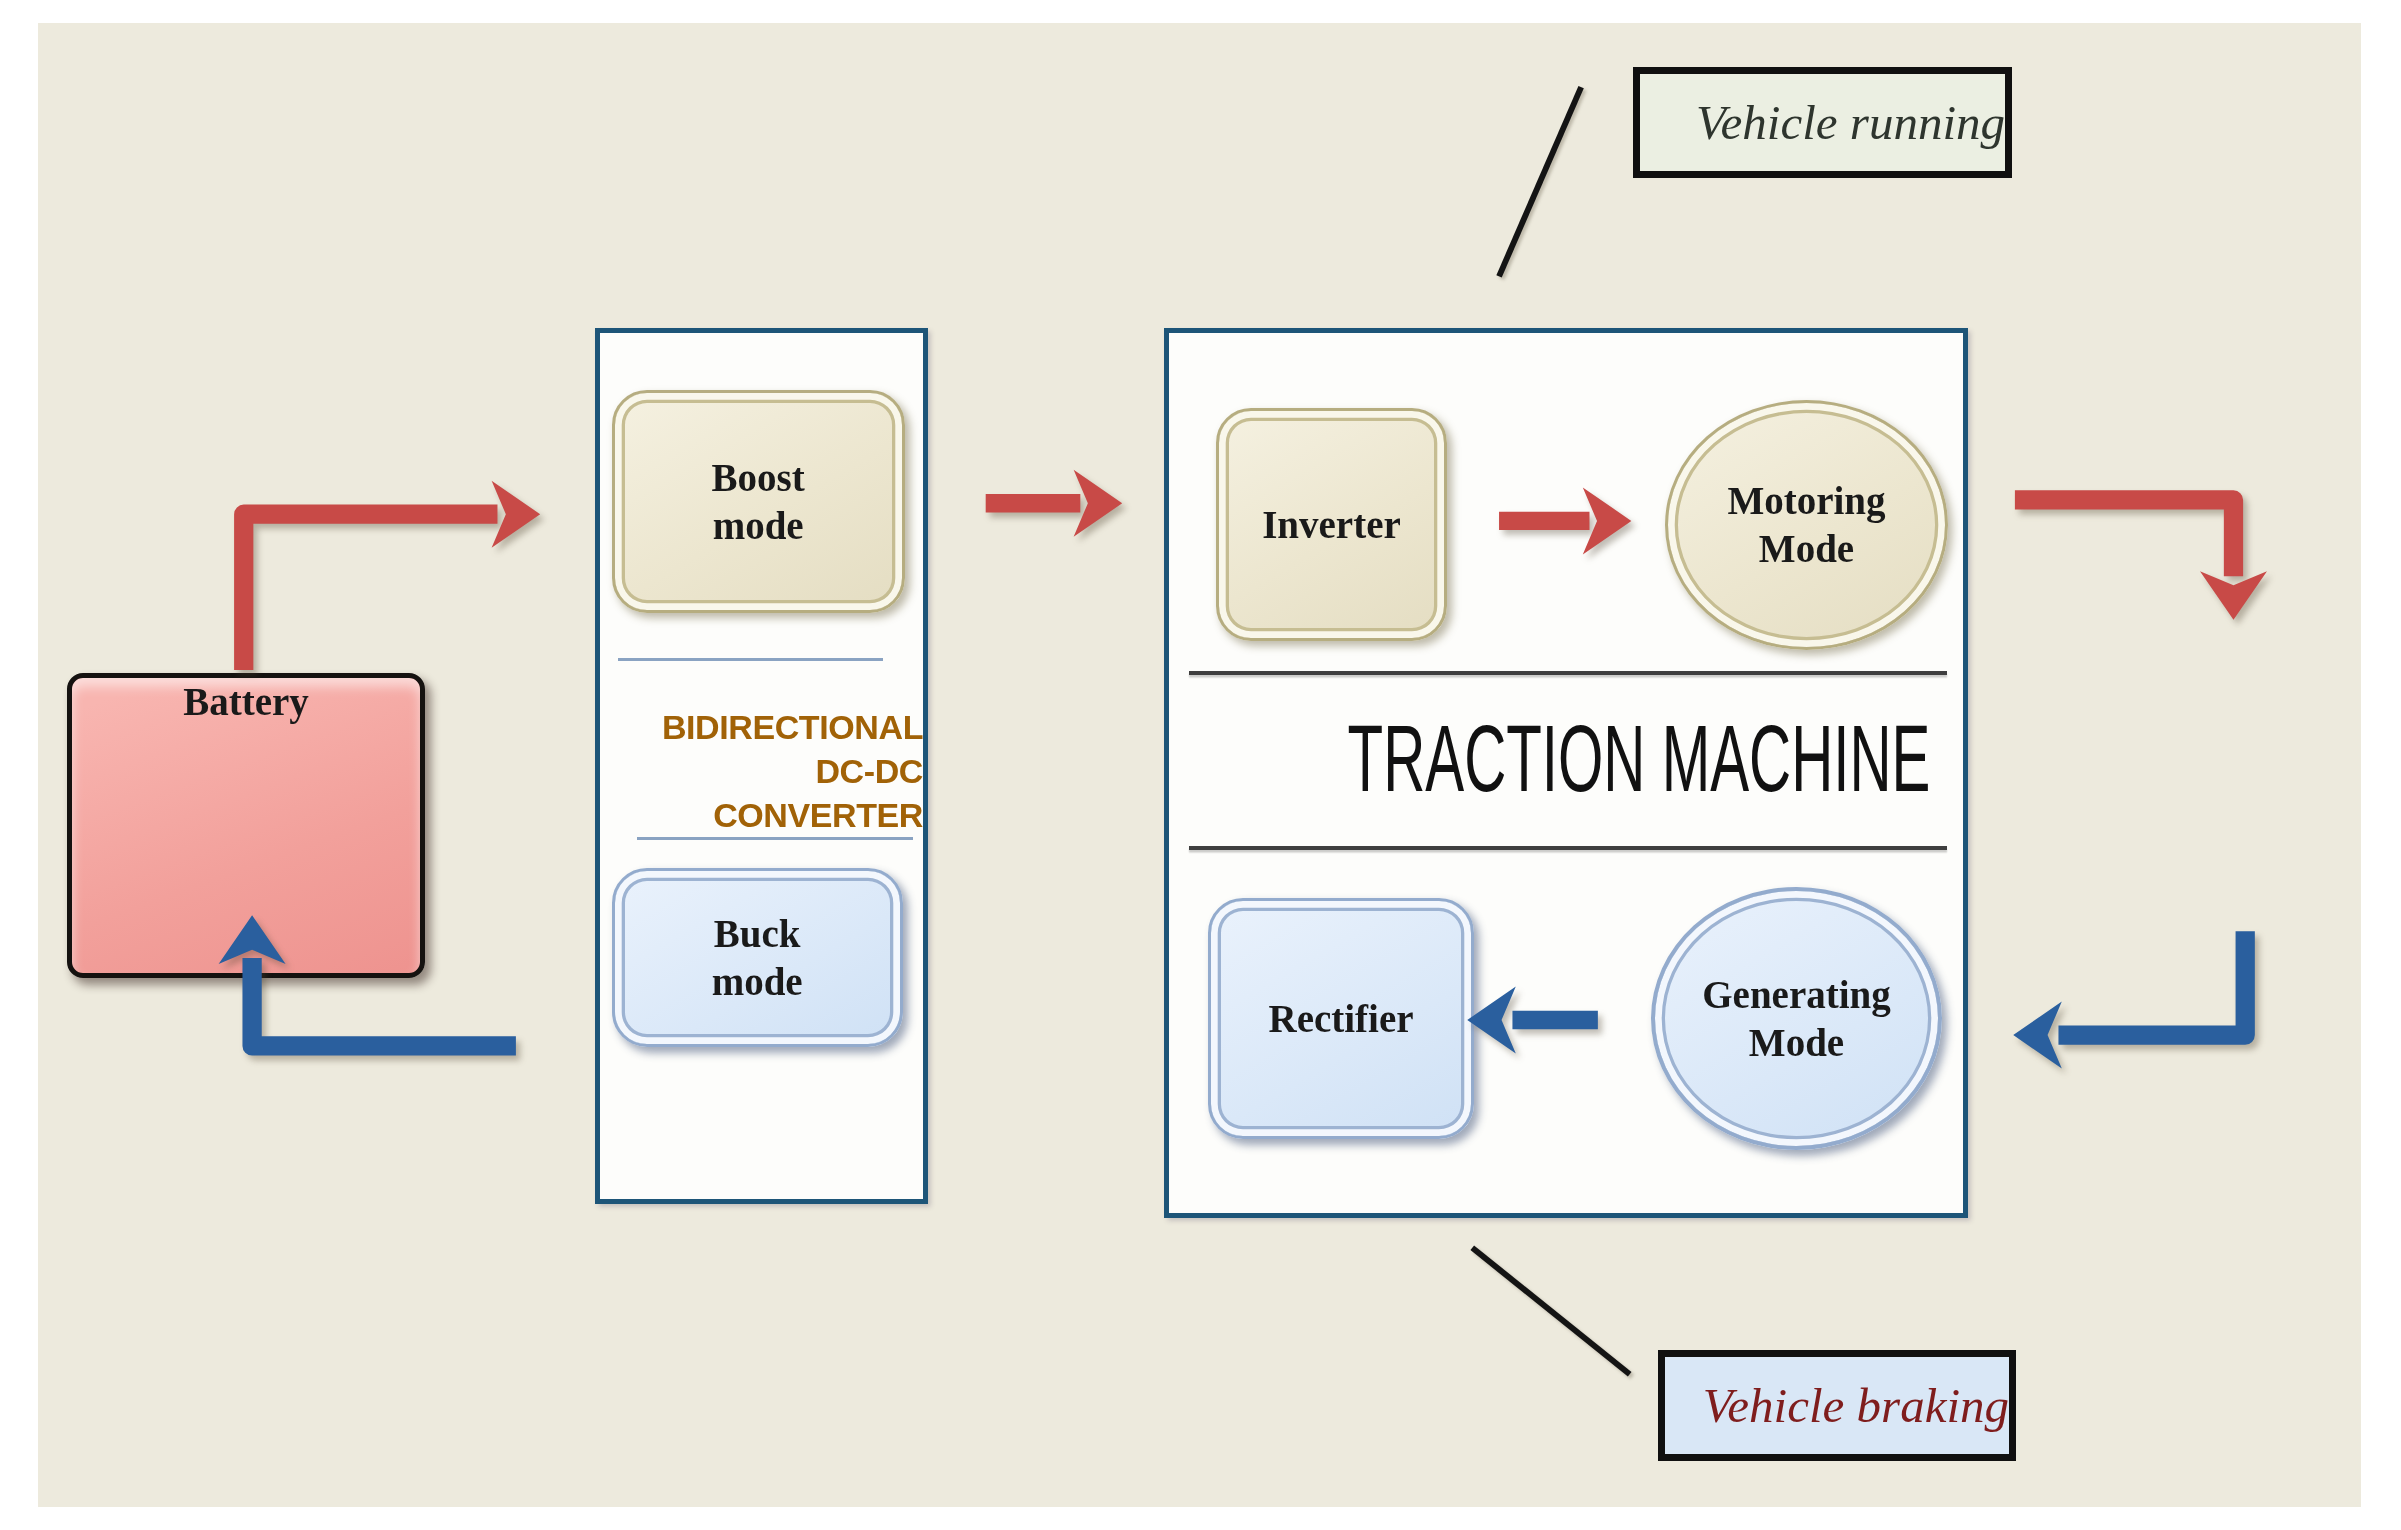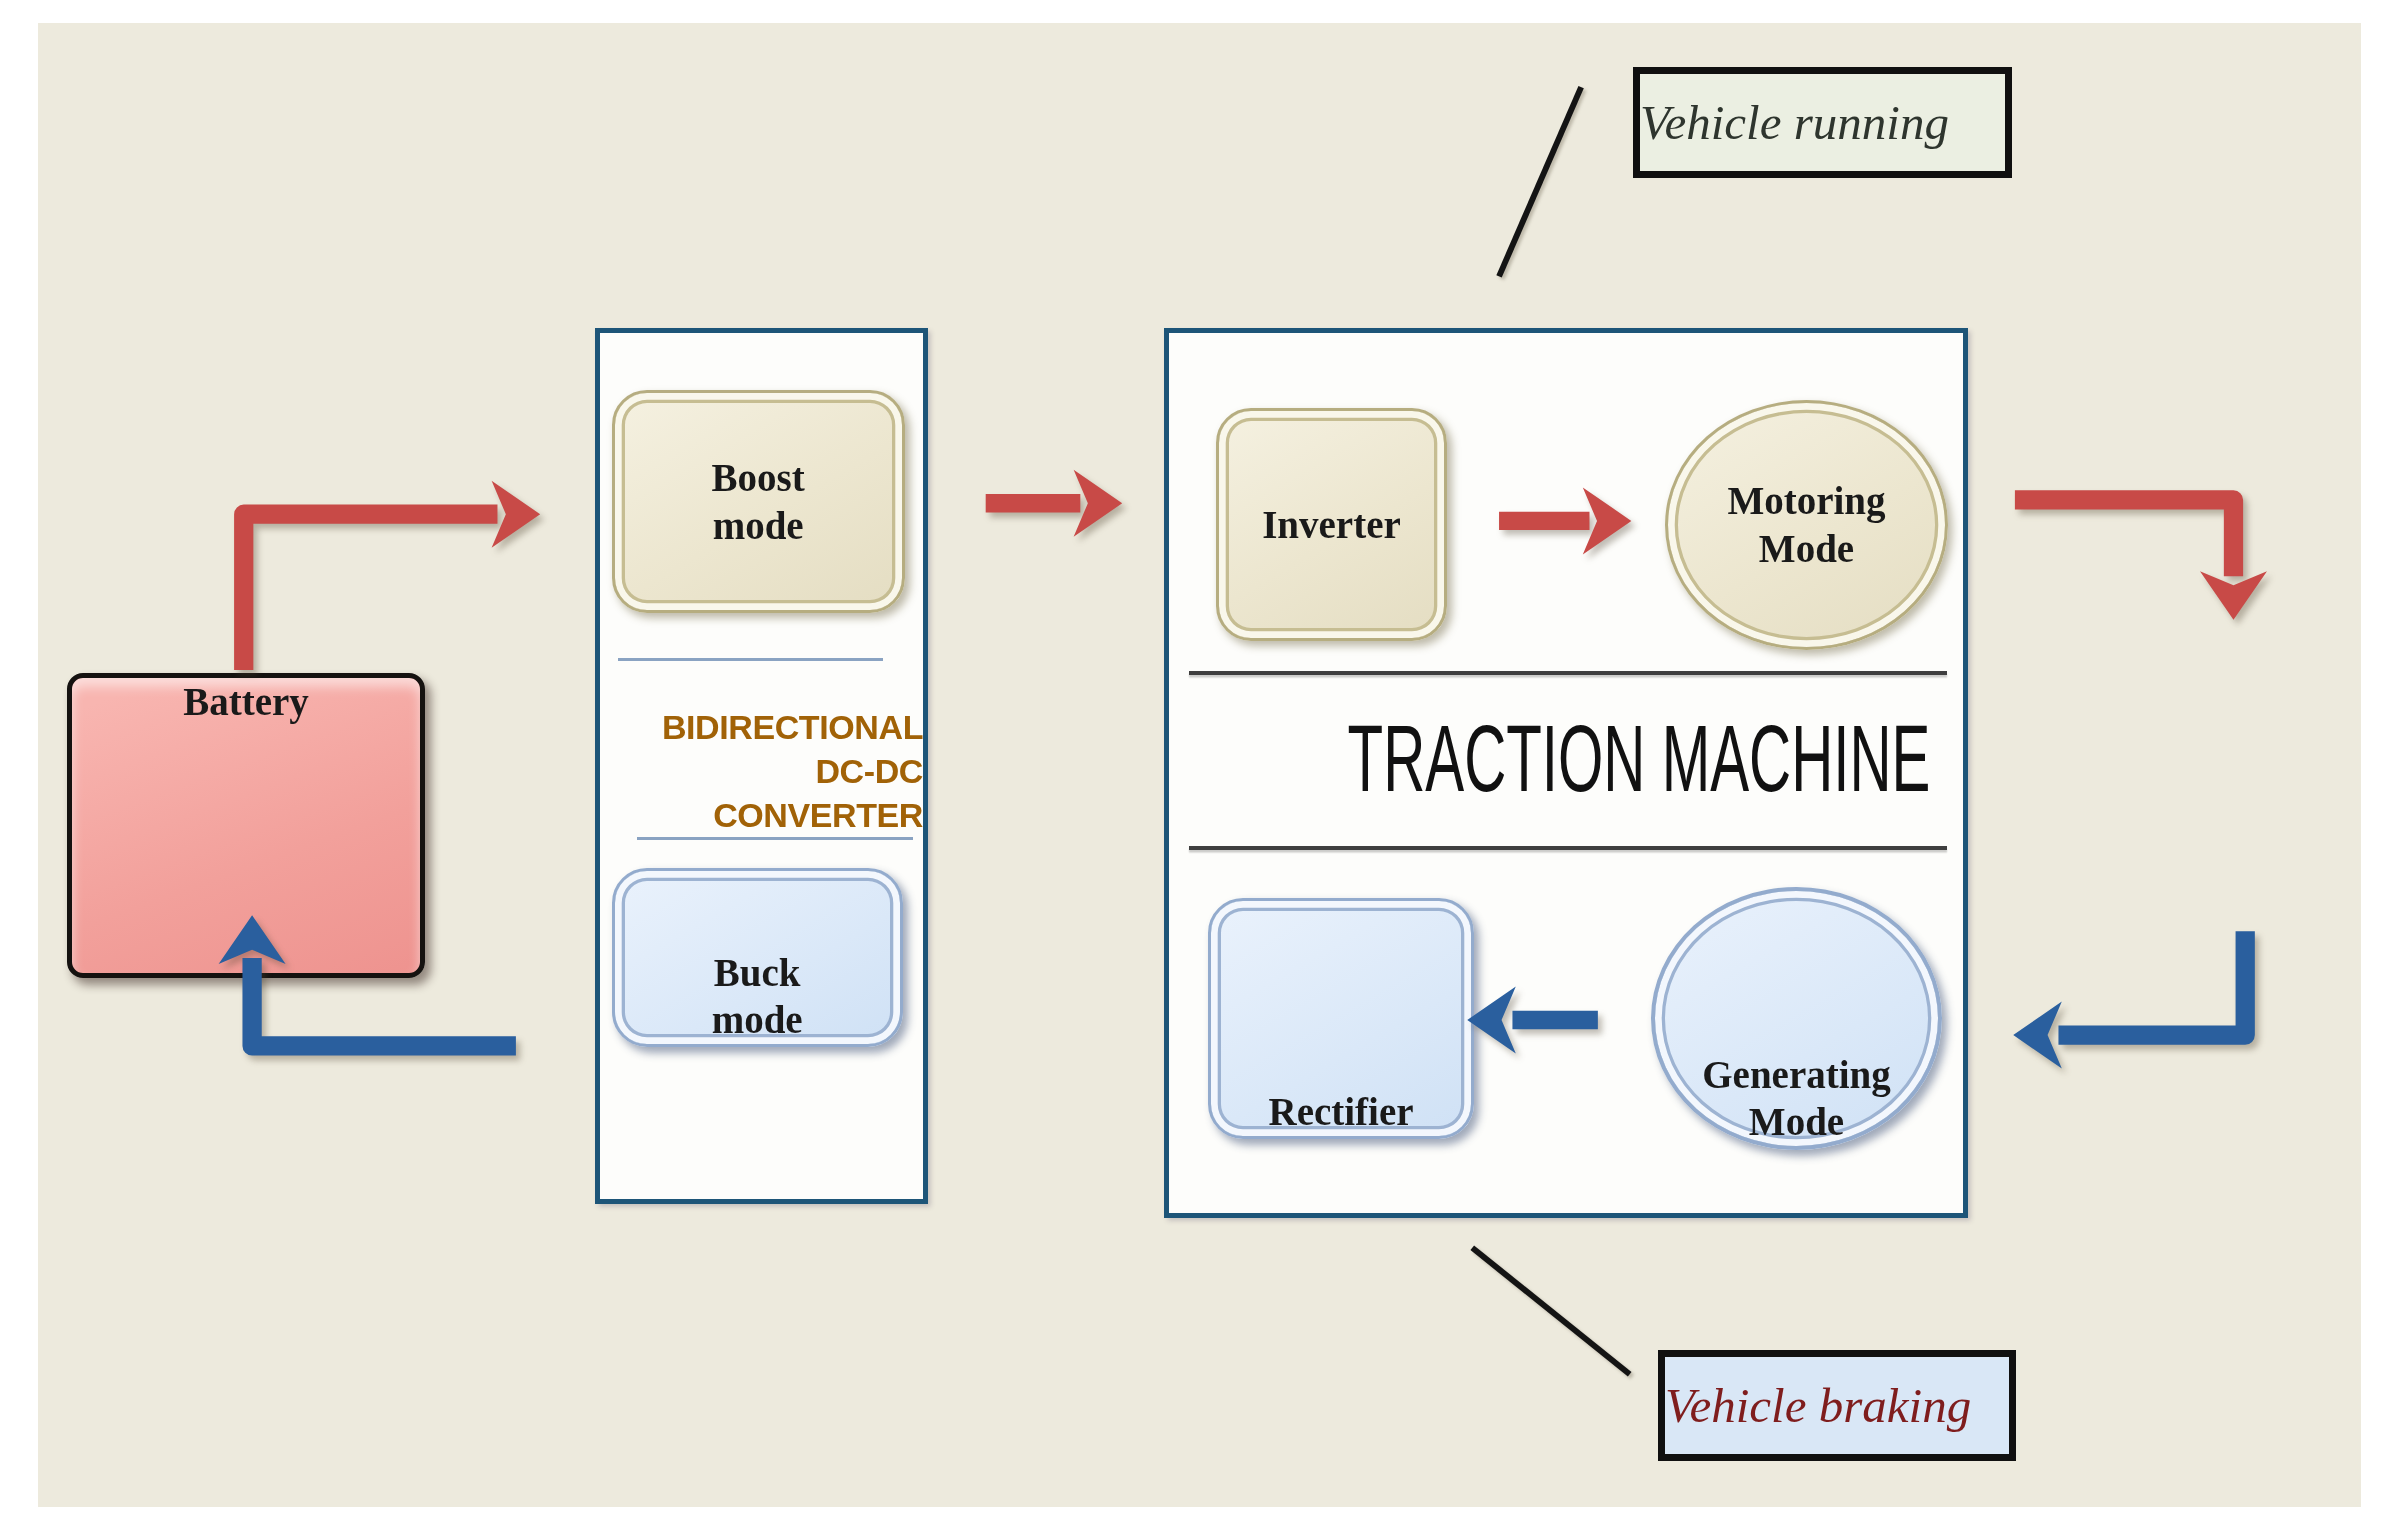--- a/index.html
+++ b/index.html
@@ -24,21 +24,21 @@
 
   .node-text{font-weight:bold;color:var(--ink);text-align:center;line-height:1.22;}
 
   .tan-mode{position:absolute;border:3.4px solid var(--tan-border);border-radius:35px;
     background:linear-gradient(150deg,#f5f1e1 0%,#ece6cf 55%,#e4ddc2 100%);
     box-shadow:inset 0 0 0 6.7px rgba(252,250,240,.95),inset 0 0 0 10px #c6bd92,4.2px 5px 8.4px rgba(95,85,45,.4);
     display:flex;align-items:center;justify-content:center;}
   .blue-mode{position:absolute;border:3.4px solid var(--blue-node-border);border-radius:35px;
     background:linear-gradient(150deg,#eaf2fc 0%,#dae8f8 60%,#cfe1f5 100%);
     box-shadow:inset 0 0 0 6.7px rgba(248,251,255,.95),inset 0 0 0 10px #9db3d2,5px 5.9px 8.4px rgba(45,65,105,.45);
-    display:flex;align-items:flex-end;justify-content:center;}
+    display:flex;align-items:center;justify-content:center;}
   .ellipse{border-radius:50% !important;}
 
   .boost{left:11.7px;top:57px;width:293px;height:223px;font-size:39px;}
   .buck{left:11.7px;top:535px;width:291px;height:179px;font-size:39px;}
   .inverter{left:47px;top:75px;width:231px;height:233px;font-size:39px;}
   .motoring{left:496px;top:67px;width:283px;height:250px;font-size:39px;}
   .rectifier{left:39px;top:565px;width:266px;height:241px;font-size:39px;}
   .generating{left:482px;top:554px;width:291px;height:263px;font-size:39px;border-width:4.2px;}
 
   .conv-divider{position:absolute;height:3.4px;background:#8aa3c2;}
@@ -63,21 +63,21 @@
     box-shadow:inset 0 8.4px 11.7px rgba(255,255,255,.55),5.9px 6.7px 10px rgba(40,20,15,.45);
     display:flex;align-items:flex-start;justify-content:center;font-size:39px;}
 
   .wheel{position:absolute;left:2138px;top:652px;width:206px;height:243px;z-index:3;
     border:7.5px solid #121110;border-radius:50%;
     background:radial-gradient(ellipse at 38% 30%,#ecf5de 0%,#dcebc8 55%,#d2e3ba 100%);
     box-shadow:8.4px 5.9px 0 -0.8px #15130f,11.7px 10px 11.7px rgba(0,0,0,.35);
     display:flex;align-items:center;justify-content:center;font-size:40px;}
 
   .callout{position:absolute;z-index:3;border:7.5px solid #101010;
-    display:flex;align-items:center;justify-content:flex-start;
+    display:flex;align-items:center;justify-content:flex-end;
     font-style:italic;font-weight:normal;font-size:49px;color:#2e352e;}
   .running-callout{left:1633px;top:67px;width:379px;height:111px;background:var(--running-fill);}
   .braking-callout{left:1658px;top:1350px;width:358px;height:111px;background:var(--braking-fill);color:#7f1d1d;}
 </style>
 </head>
 <body>
 
 <div class="page">
   <div class="surface"></div>
 

